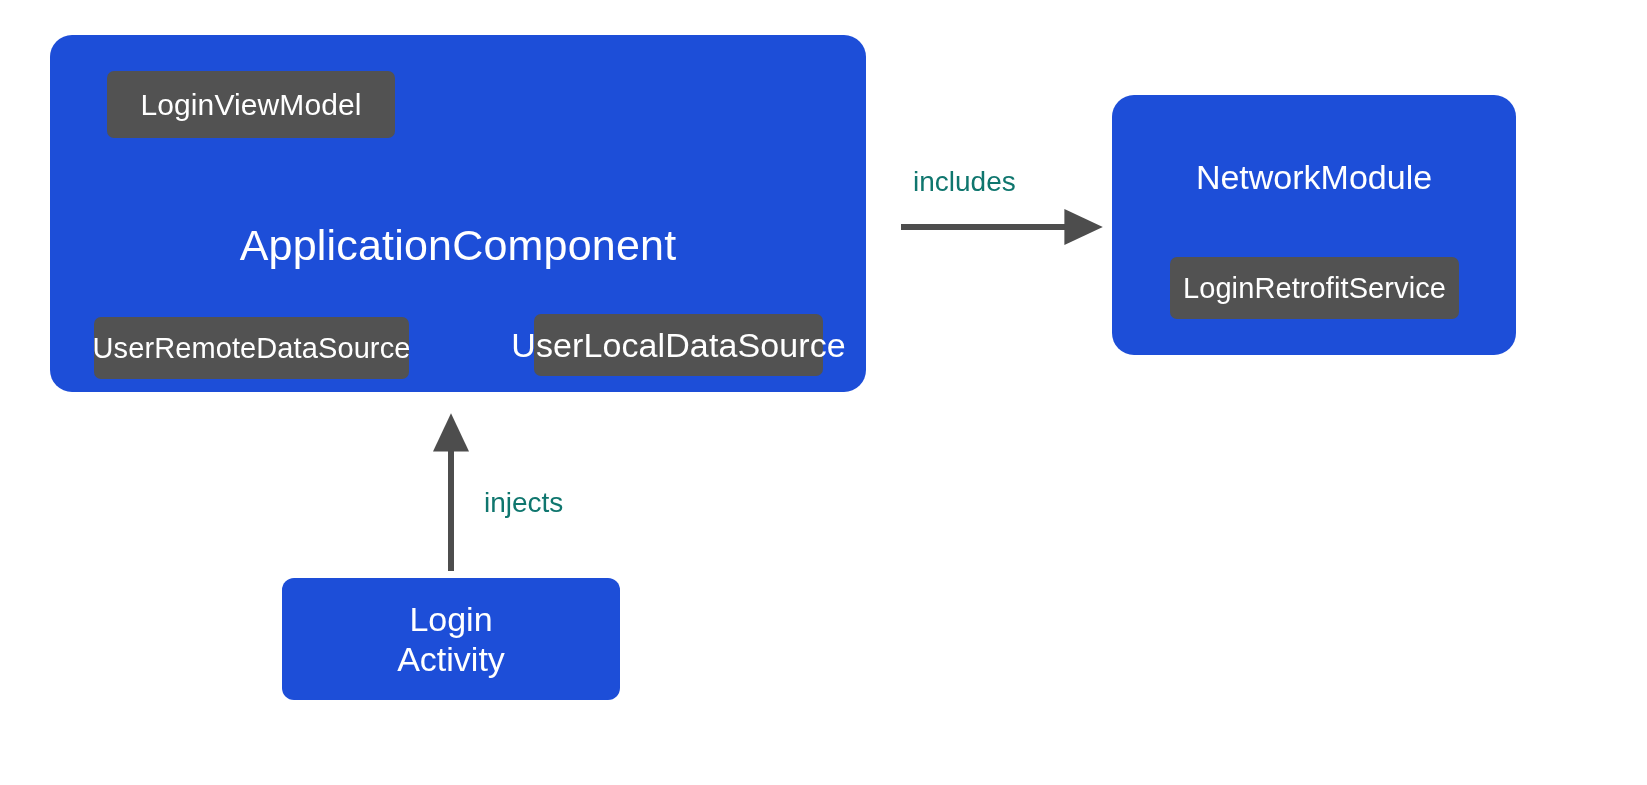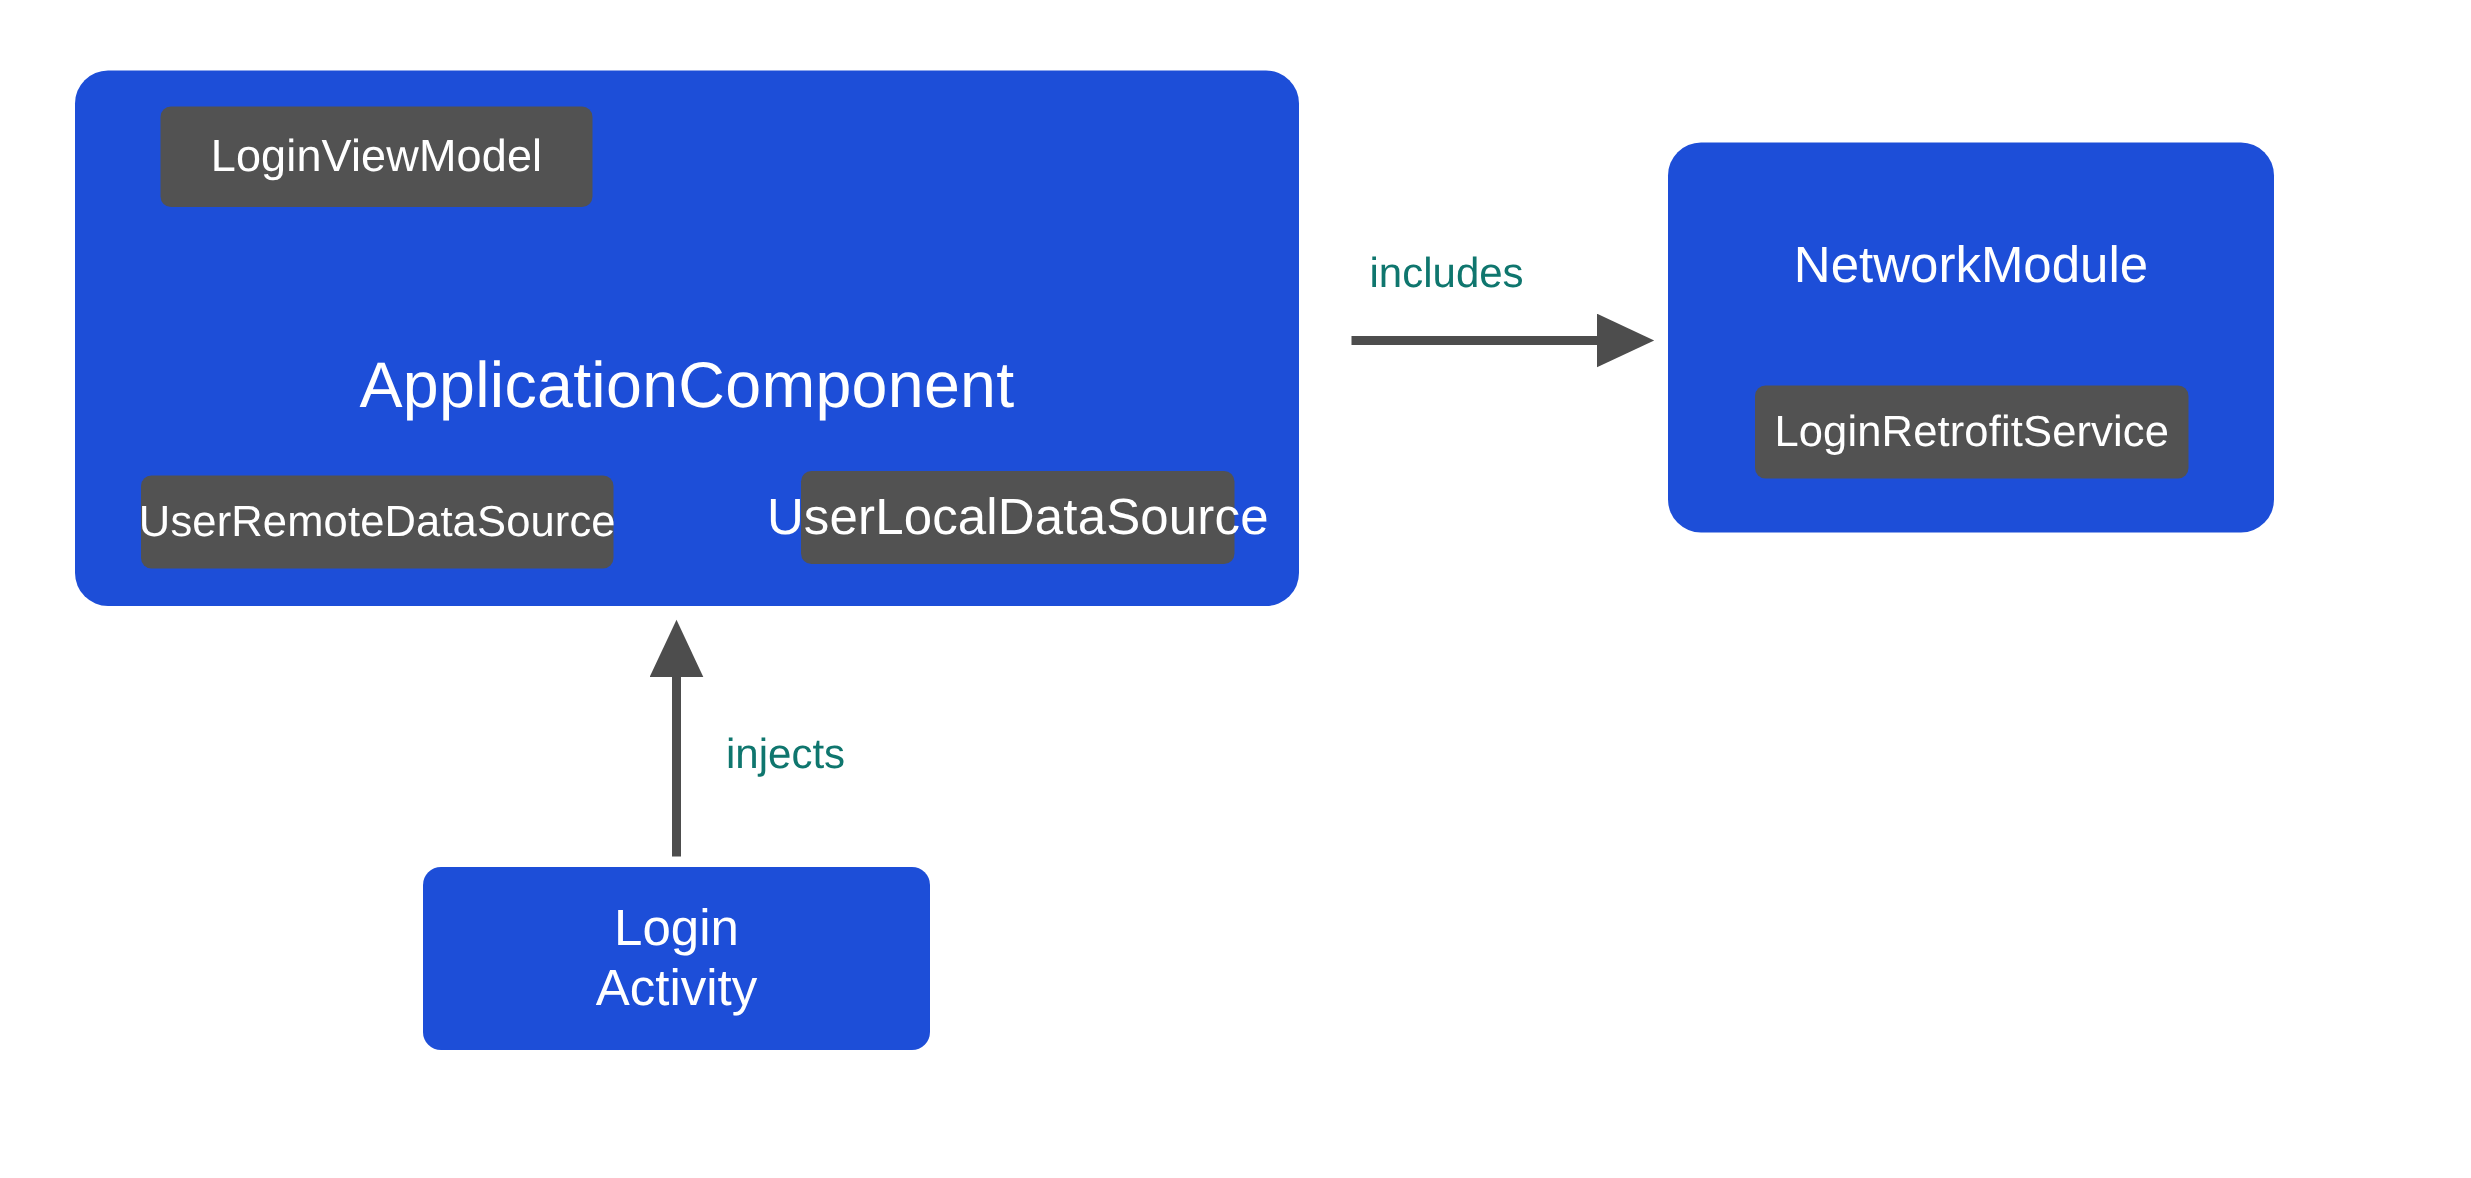--- a/index.html
+++ b/index.html
@@ -39,21 +39,21 @@
     background: #525252;
     border-radius: 7px;
     font-size: 30px;
     letter-spacing: 0.1px;
     white-space: nowrap;
   }
 
   
   #application-component {
     left: 50px;
-    top: 47px;
+    top: 35px;
     width: 816px;
     height: 357px;
   }
   #application-component-title {
     position: absolute;
     left: 0;
     top: 185px;
     width: 816px;
     text-align: center;
     color: #ffffff;

